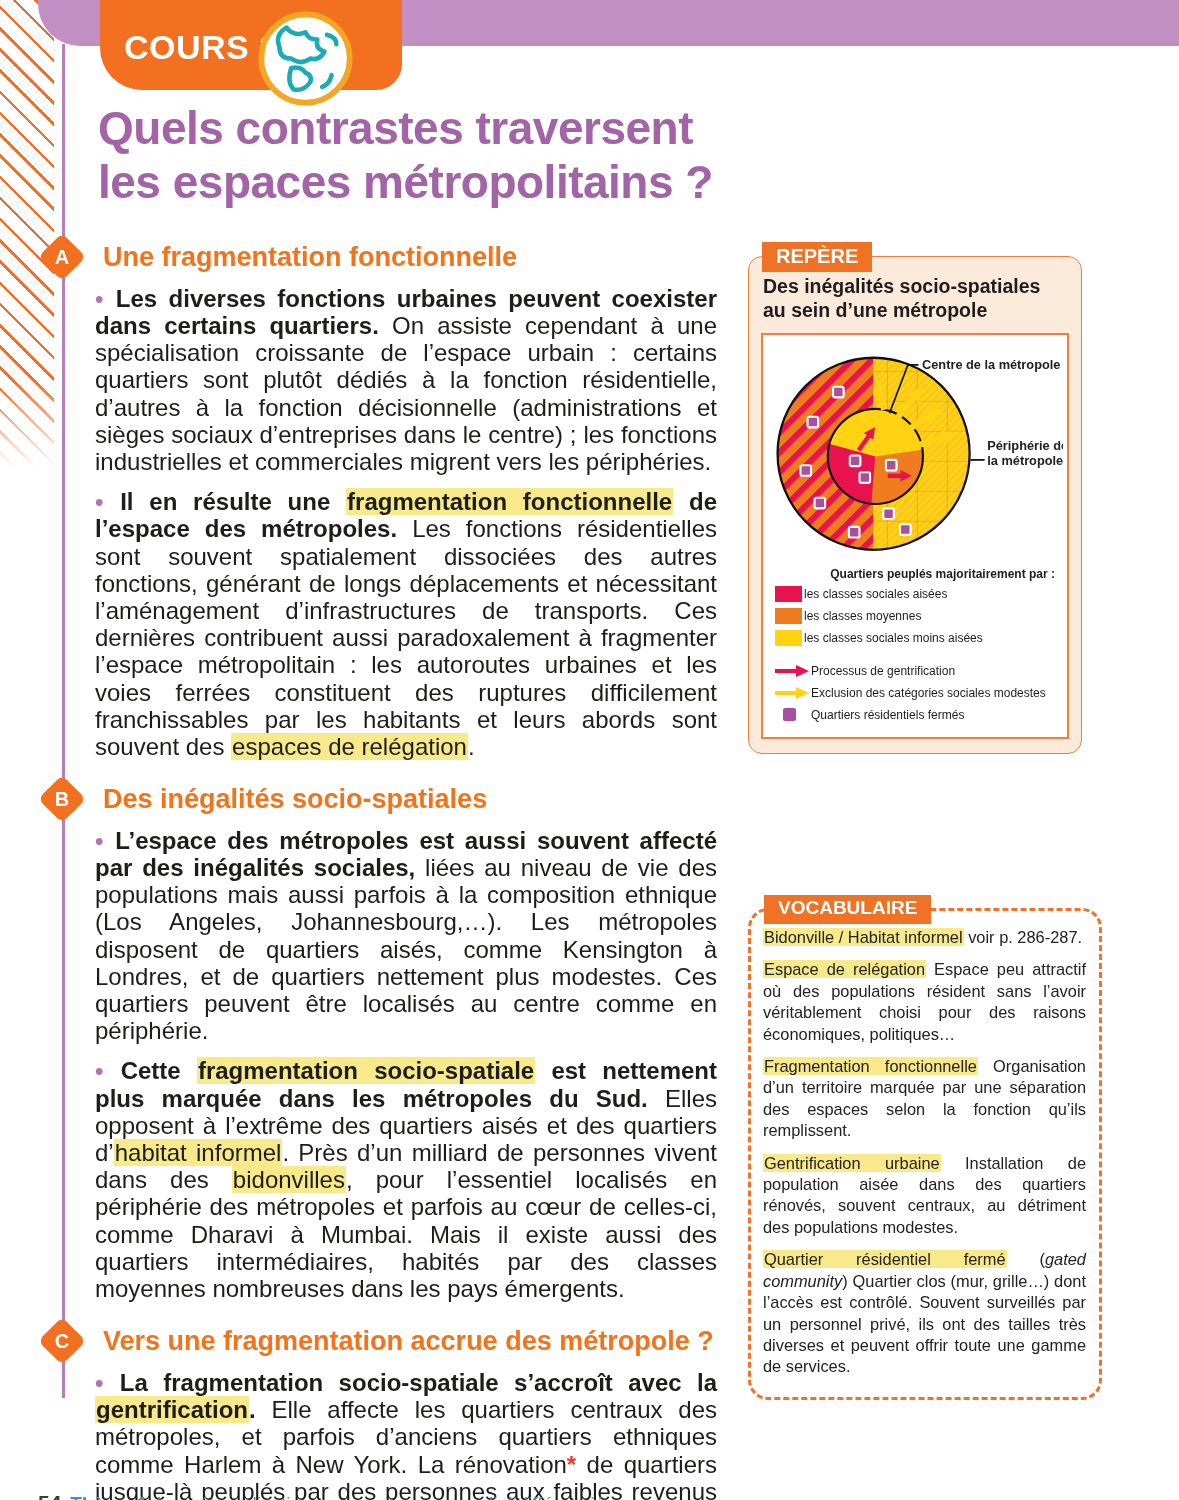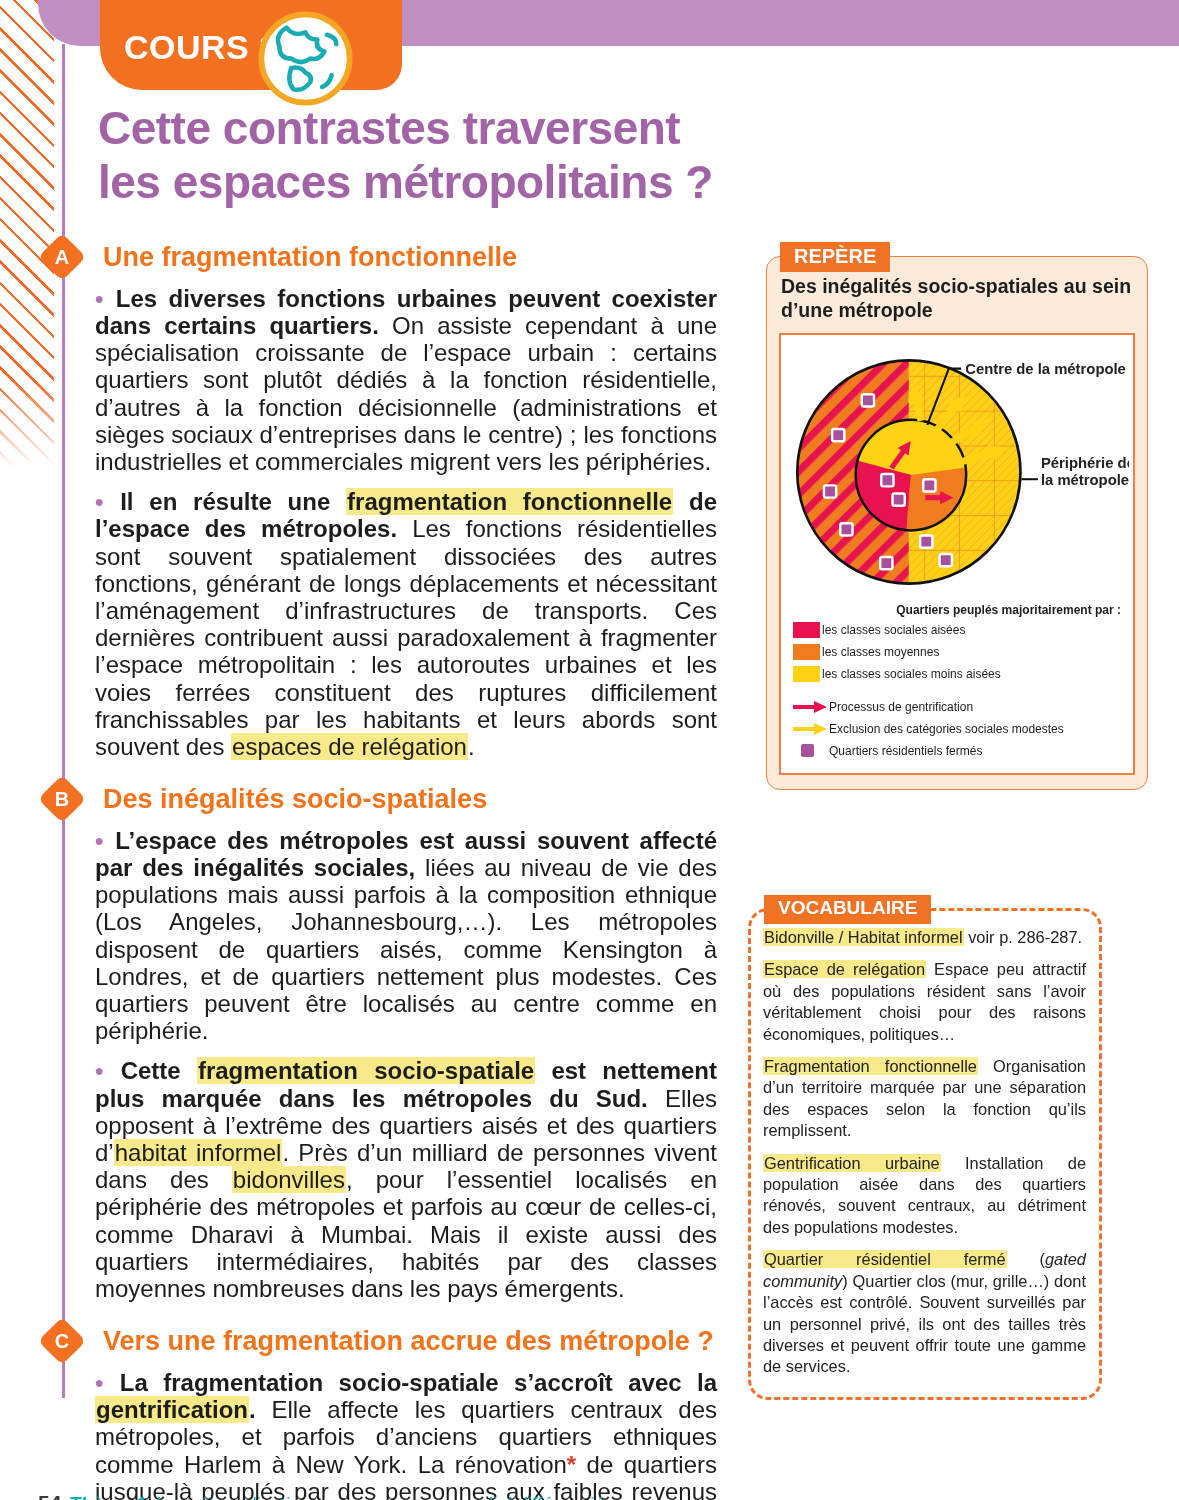--- a/index.html
+++ b/index.html
@@ -41,22 +41,22 @@
   .seg-star{color:#e03c31;font-weight:700;}
   .seg-bullet{color:#b073b3;font-weight:700;margin-right:1px;}
 
   
   .footer{position:absolute;left:38px;top:1443px;font-size:19px;display:flex;gap:9px;align-items:flex-end;margin-top:48px;}
   .footer .pnum{color:#3a3a3a;font-weight:700;font-size:21px;}
   .footer .theme-lbl{color:#12a9b4;font-weight:700;}
   .footer .theme-title{color:#12a9b4;font-weight:500;}
 
   
-  .repere{position:absolute;left:748px;top:256px;width:382px;background:#fcebdb;
-    border:1.5px solid #ef8040;border-radius:14px;box-sizing:border-box;padding-bottom:14px;margin-left:18px;}
+  .repere{position:absolute;left:748px;top:256px;width:334px;background:#fcebdb;
+    border:1.5px solid #ef8040;border-radius:14px;box-sizing:border-box;padding-bottom:14px;}
   .tag{position:absolute;top:-15px;left:13px;background:#ef7225;color:#fff;font-weight:700;
     font-size:20px;padding:2px 14px 4px;line-height:1.2;}
   .repere-title{margin:18px 14px 10px;font-size:19.5px;font-weight:600;color:#1d1d1d;line-height:1.22;}
   .diagram-box{margin:0 12px;background:#fff;border:2px solid #ef8040;padding:6px 4px 10px;text-align:right;}
   .diagram-box svg.mainsvg{display:block;width:100%;height:auto;}
   .legend{padding:2px 8px 0;font-size:12px;color:#1d1d1d;}
   .leg-title{font-weight:700;margin:2px 0 3px;}
   .leg-row{display:flex;align-items:center;gap:2px;margin:2px 0;min-height:20px;}
   .swatch{width:27px;height:16px;flex:0 0 27px;}
   .sym{width:34px;flex:0 0 34px;display:flex;justify-content:flex-start;align-items:center;}
@@ -85,21 +85,21 @@
 <svg class="globe" viewBox="0 0 40 40">
   <circle cx="20" cy="20" r="18.6" fill="#ffffff" stroke="#f5a623" stroke-width="2.4"></circle>
   <g fill="none" stroke="#1aacb4" stroke-width="1.9" stroke-linejoin="round" stroke-linecap="round">
     <path d="M12,7 q3,4 8,2 q1,3 5,3 q-1,4 3,5 q-2,4 -6,3 q-4,3 -8,0 q-5,0 -5,-5 q-2,-5 3,-8 Z"></path>
     <path d="M14,24 q4,-1 6,2 q3,1 2,4 q-3,4 -7,3 q-3,-3 -1,-9 Z"></path>
     <path d="M29,10 q4,1 4,4"></path>
     <path d="M31,27 q-1,4 -4,5"></path>
   </g>
 </svg>
 <div class="page-title">
-  <div>Cette contrastes traversent</div>
+  <div>Quels contrastes traversent</div>
   <div>les espaces métropolitains ?</div>
 </div>
 
 <div class="main-col">
 
   <section class="txt-section">
     <h2>
       <span class="diamond">
           <span>A</span>
         </span>

